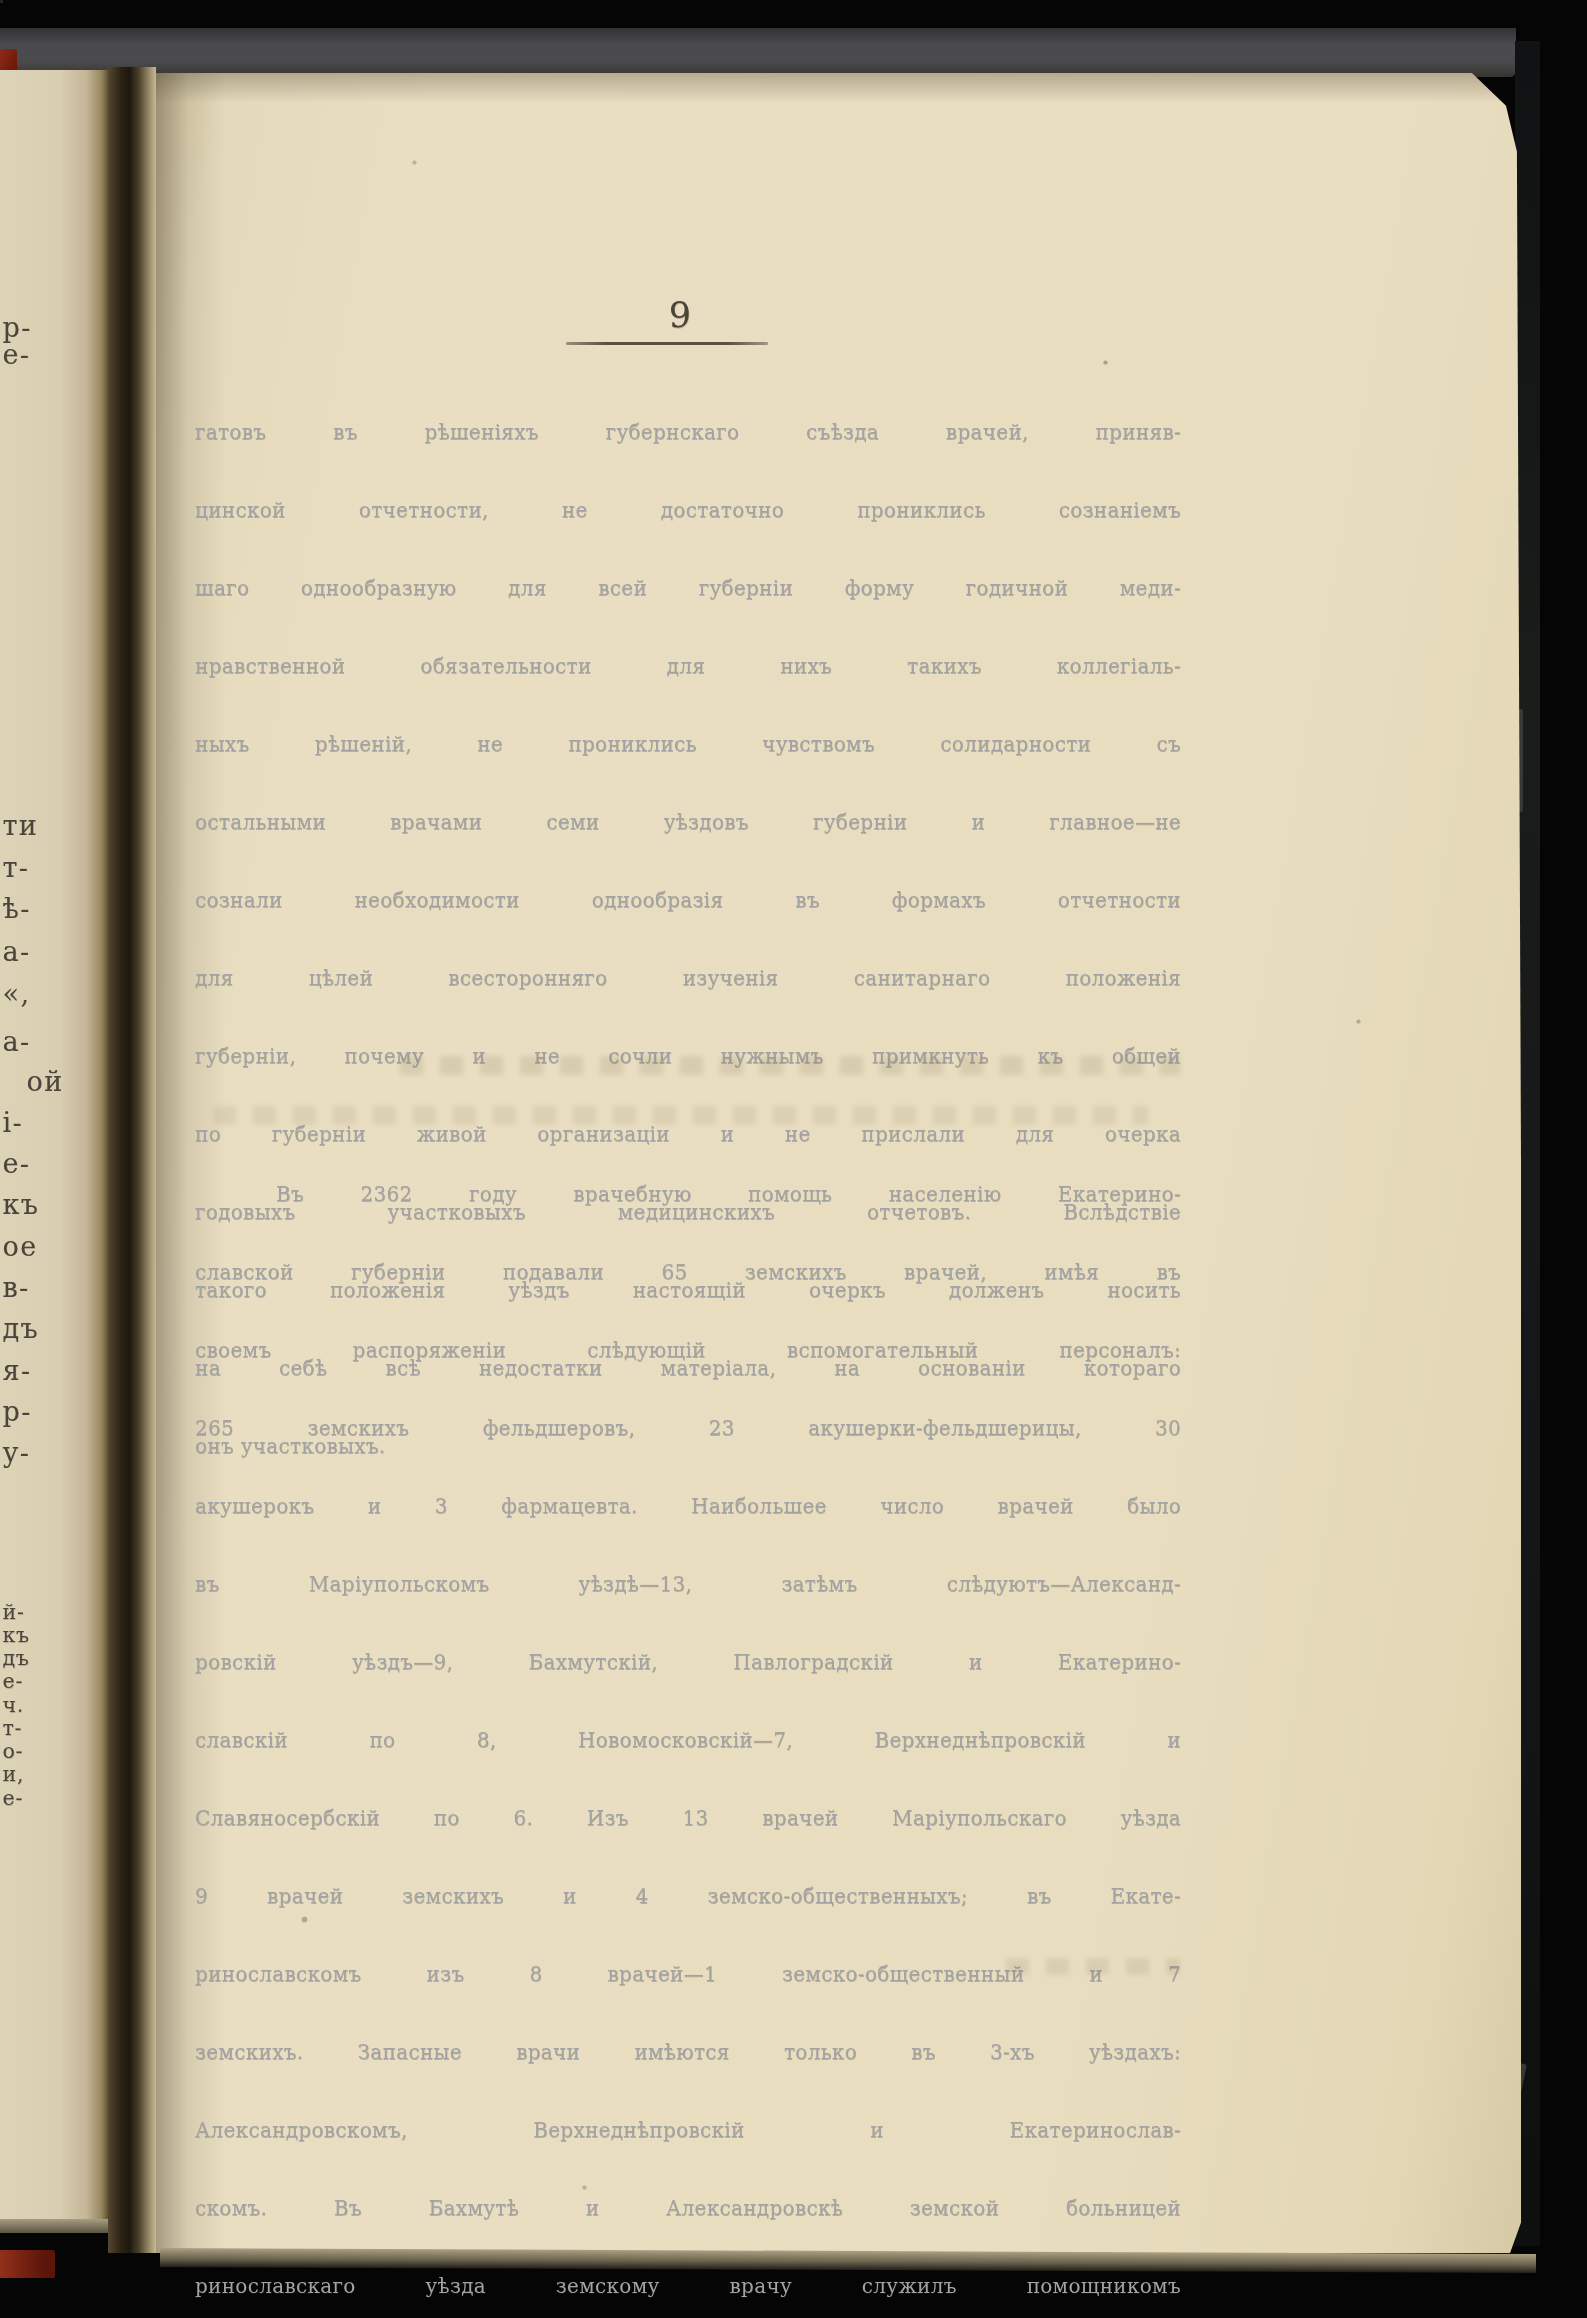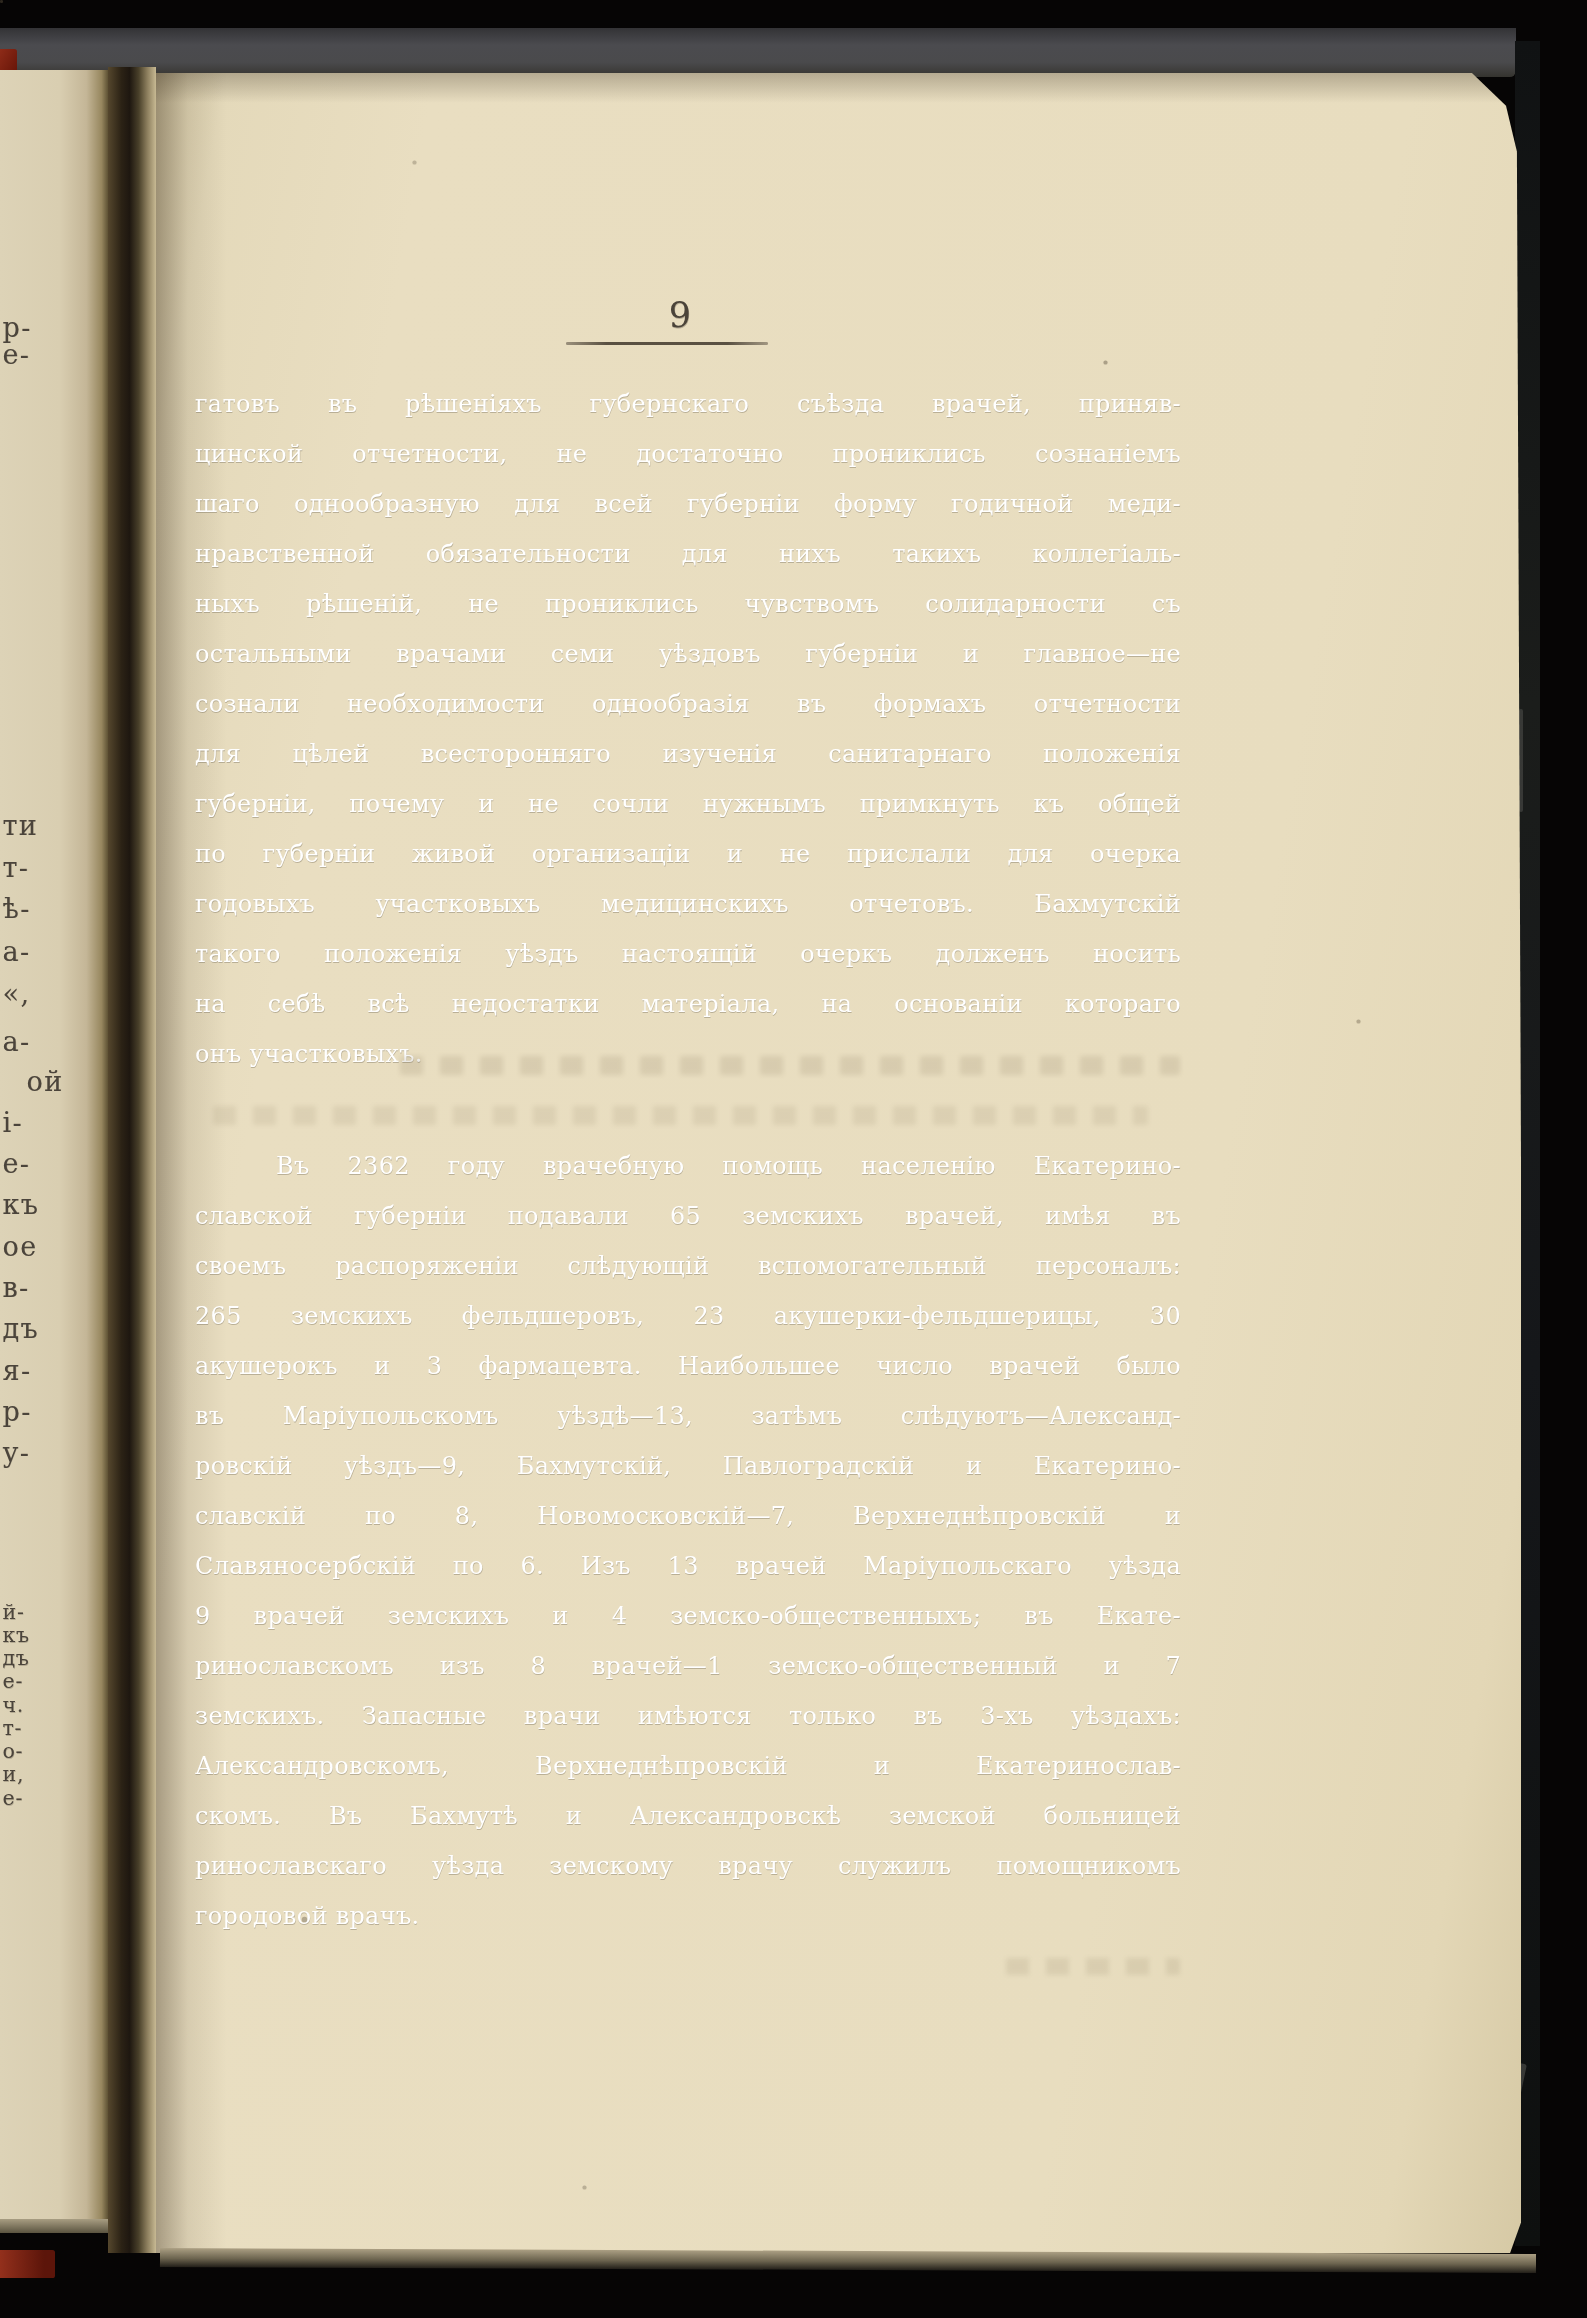--- a/index.html
+++ b/index.html
@@ -77,25 +77,26 @@
     text-shadow:0.3px 0.5px 0 rgba(60,50,40,0.3);
   }
   .page-rule{
     left:566px;top:342px;width:202px;height:3.2px;
     background:linear-gradient(90deg,rgba(90,80,66,0.55),rgba(74,65,52,0.9) 20%,rgba(74,65,52,0.9) 80%,rgba(90,80,66,0.5));
     border-radius:1.3px;
   }
   .para{position:absolute;left:195px;width:986px;}
   .para .line{
     height:50px;line-height:50px;
-    font-size:24px;color:#ffffff;
+    font-size:20px;color:#a3a3a3;
     text-align:justify;text-align-last:justify;
     white-space:nowrap;overflow:visible;
     letter-spacing:0.3px;
     text-shadow:0.3px 0.6px 0 rgba(66,56,44,0.28);
+    margin-top:28px;
   }
   .para .line.indent{padding-left:81px;box-sizing:border-box;}
   .para .line.end{text-align-last:left;}
 
   
   .ghost{
     position:absolute;height:19.3px;border-radius:2.6px;
     background:repeating-linear-gradient(90deg,rgba(112,96,68,0.30) 0 23px,rgba(112,96,68,0) 23px 40px);
     filter:blur(2.6px);opacity:0.45;
   }
@@ -164,21 +165,21 @@
     <div class="line">гатовъ въ рѣшеніяхъ губернскаго съѣзда врачей, приняв-</div>
     <div class="line">цинской отчетности, не достаточно прониклись сознаніемъ</div>
     <div class="line">шаго однообразную для всей губерніи форму годичной меди-</div>
     <div class="line">нравственной обязательности для нихъ такихъ коллегіаль-</div>
     <div class="line">ныхъ рѣшеній, не прониклись чувствомъ солидарности съ</div>
     <div class="line">остальными врачами семи уѣздовъ губерніи и главное—не</div>
     <div class="line">сознали необходимости однообразія въ формахъ отчетности</div>
     <div class="line">для цѣлей всесторонняго изученія санитарнаго положенія</div>
     <div class="line">губерніи, почему и не сочли нужнымъ примкнуть къ общей</div>
     <div class="line">по губерніи живой организаціи и не прислали для очерка</div>
-    <div class="line">годовыхъ участковыхъ медицинскихъ отчетовъ. Бахмутскій</div>
+    <div class="line">годовыхъ участковыхъ медицинскихъ отчетовъ. Вслѣдствіе</div>
     <div class="line">такого положенія уѣздъ настоящій очеркъ долженъ носить</div>
     <div class="line">на себѣ всѣ недостатки матеріала, на основаніи котораго</div>
     <div class="line end">онъ участковыхъ.</div>
   </div>
 <div class="abs para" style="top:1141px;">
     <div class="line indent">Въ 2362 году врачебную помощь населенію Екатерино-</div>
     <div class="line">славской губерніи подавали 65 земскихъ врачей, имѣя въ</div>
     <div class="line">своемъ распоряженіи слѣдующій вспомогательный персоналъ:</div>
     <div class="line">265 земскихъ фельдшеровъ, 23 акушерки-фельдшерицы, 30</div>
     <div class="line">акушерокъ и 3 фармацевта. Наибольшее число врачей было</div>

